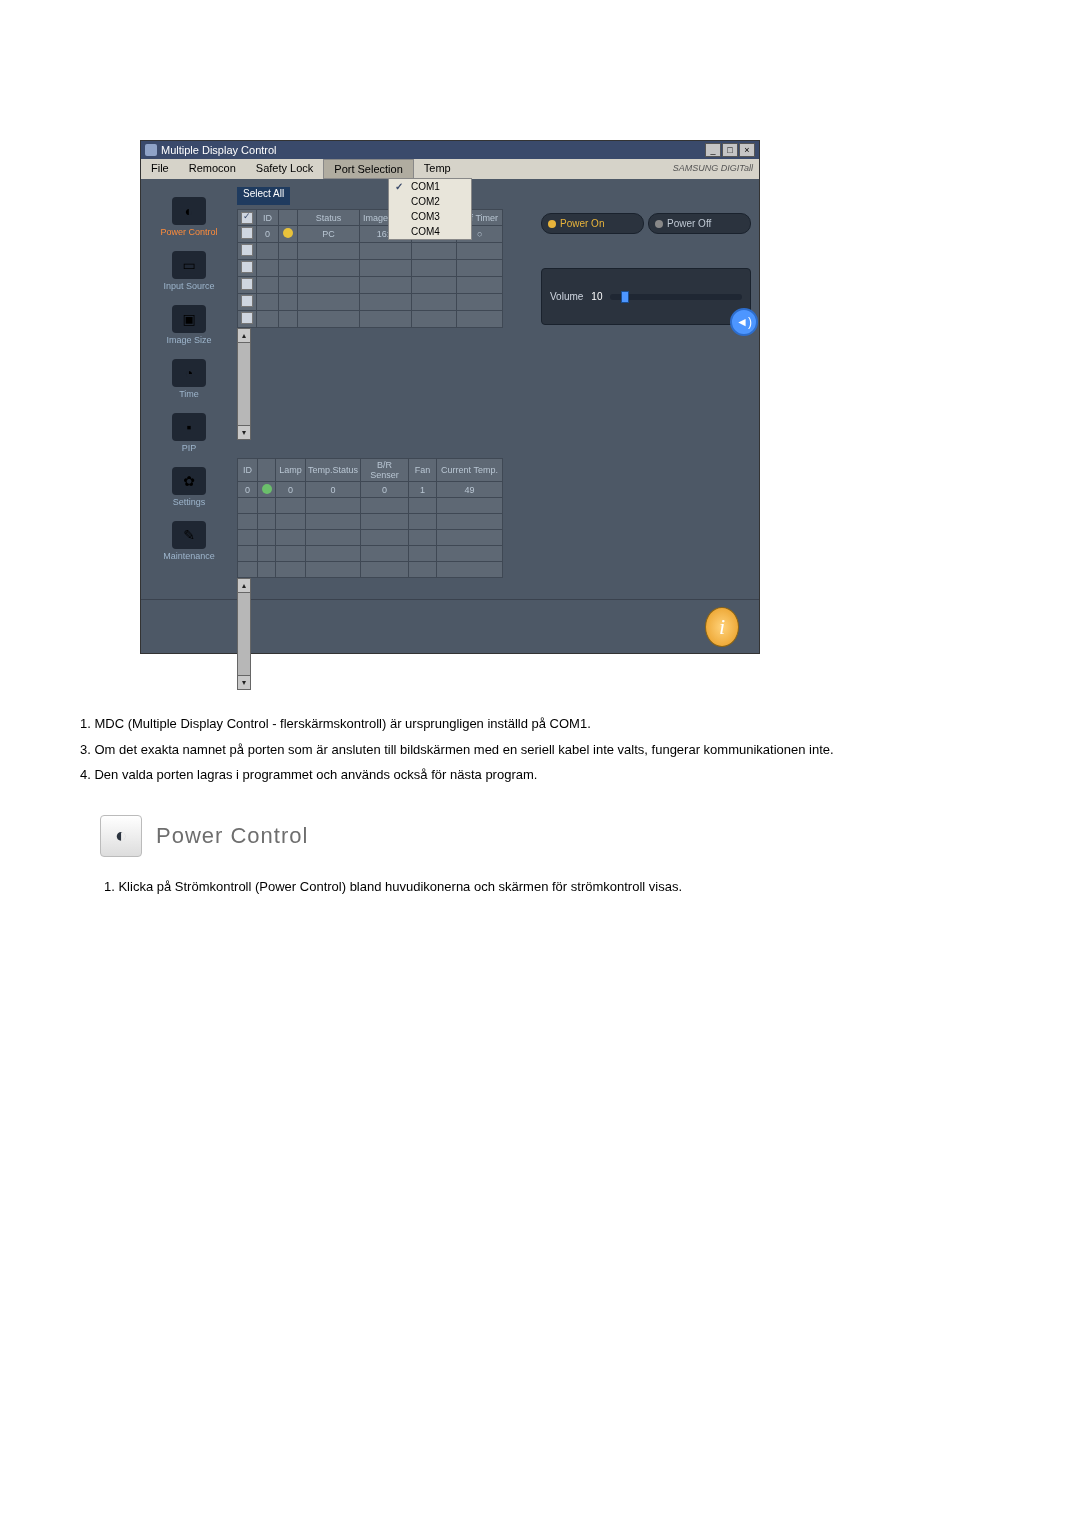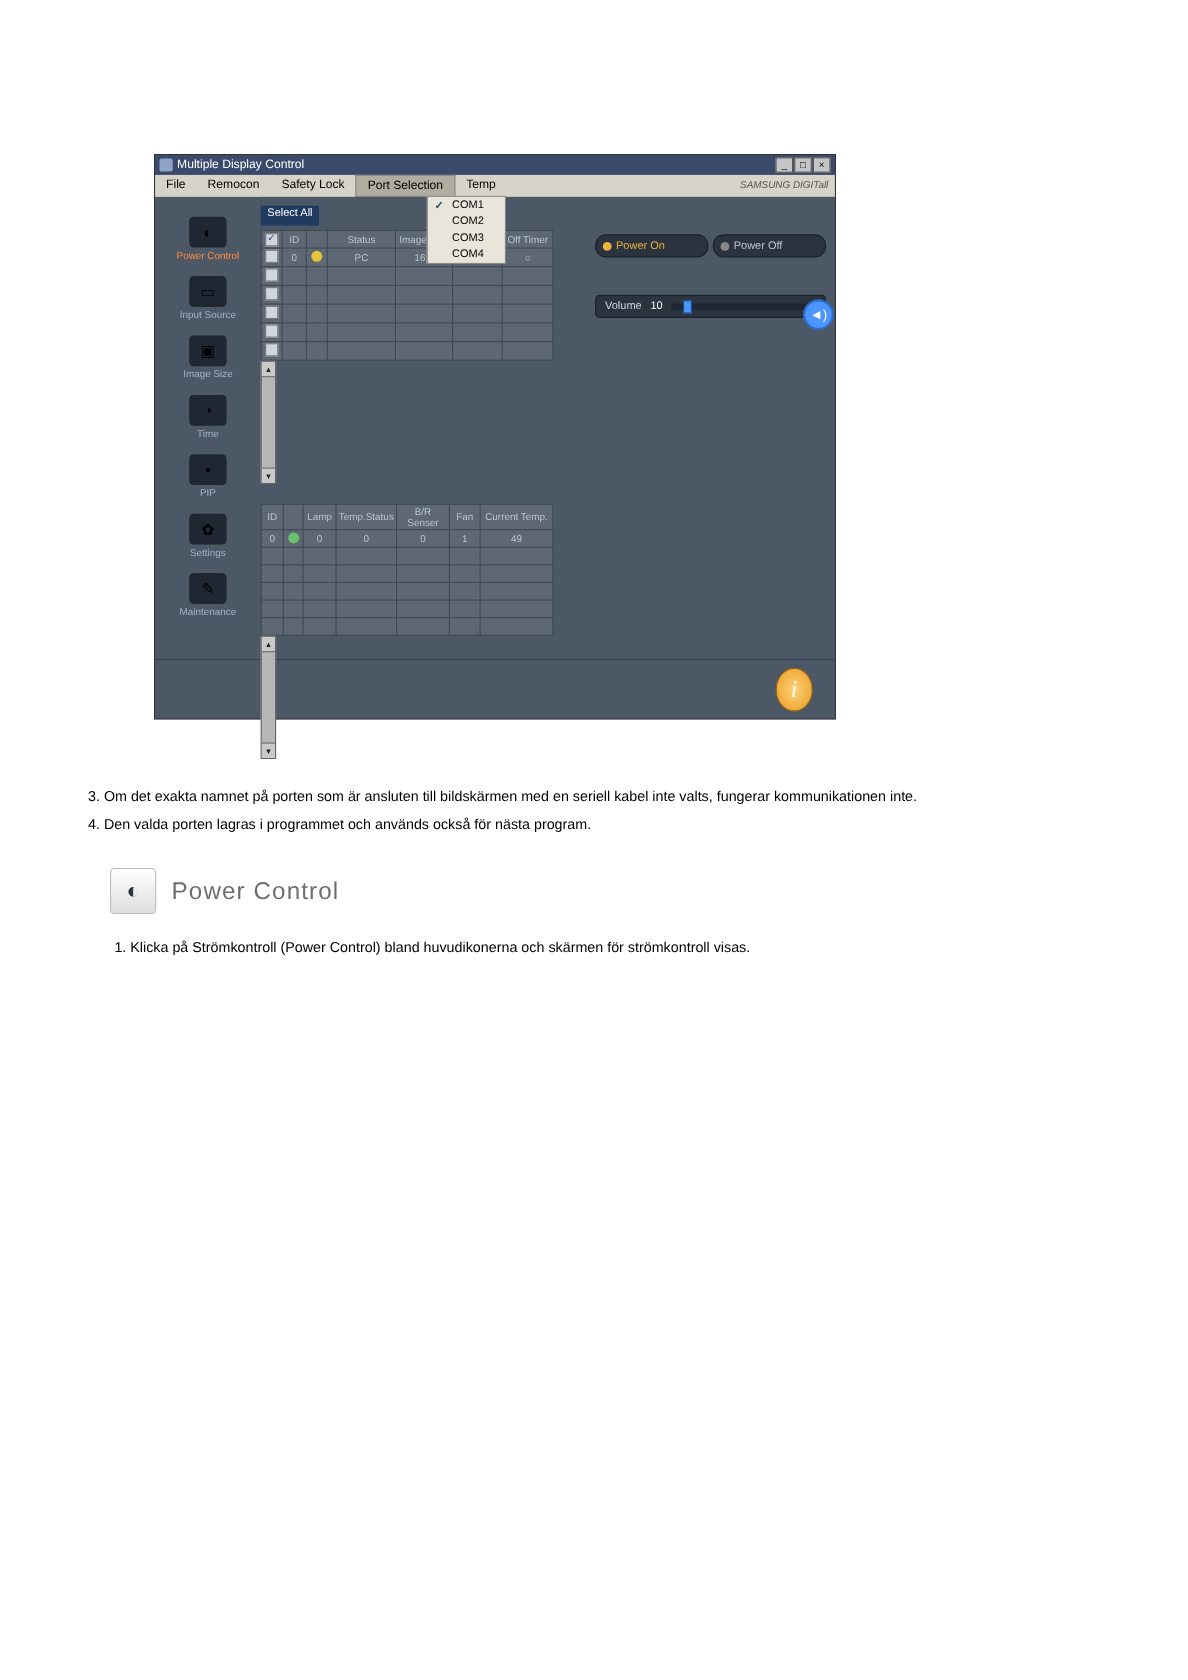--- a/index.html
+++ b/index.html
@@ -8,21 +8,21 @@
   .screenshot { margin: 140px 140px 60px 140px; width: 620px; }
   .window { border: 1px solid #333; background: #4d5866; width: 620px; }
   .titlebar { background: #3a4a6b; color: #fff; display: flex; align-items: center; font-size: 11px; padding: 2px 4px; height: 18px; }
   .titlebar-icon { width: 12px; height: 12px; background: #8fa3c7; margin-right: 4px; border-radius: 2px; }
   .titlebar-buttons { margin-left: auto; display: flex; gap: 1px; }
   .titlebar-btn { width: 16px; height: 14px; background: #c5c5c5; border: 1px solid #555; font-size: 9px; display: flex; align-items: center; justify-content: center; color:#000;}
   .menubar { background: #d6d3c9; display: flex; font-size: 11px; height: 20px; align-items: stretch; position: relative; }
   .menu-item { padding: 3px 10px; cursor: pointer; }
   .menu-item.active { background: #b0aca0; border: 1px solid #888; }
   .brand { margin-left: auto; font-size: 9px; color: #555; padding: 4px 6px; font-style: italic; }
-  .dropdown { position: absolute; top: 19px; left: 247px; background: #e8e5da; border: 1px solid #888; z-index: 10; width: 72px; }
+  .dropdown { position: absolute; top: 19px; left: 247px; background: #e8e5da; border: 1px solid #888; z-index: 10; width: 84px; }
   .dropdown-item { padding: 2px 6px 2px 22px; font-size: 10px; position: relative; }
   .dropdown-item.checked::before { content: "✓"; position: absolute; left: 6px; color: #3a4a6b; font-weight: bold; }
   .body-area { display: flex; background: #4d5866; height: 420px; }
   .sidebar { width: 96px; background: #4d5866; padding-top: 18px; }
   .sidebar-item { text-align: center; margin-bottom: 14px; cursor: pointer; }
   .sidebar-icon { width: 34px; height: 28px; margin: 0 auto 2px auto; background: #1f2733; border-radius: 4px; display:flex; align-items:center; justify-content:center; font-size:14px; }
   .sidebar-label { font-size: 9px; color: #9db5cc; }
   .sidebar-item.active .sidebar-label { color: #ff8c3b; }
   .main { flex: 1; background: #4d5866; padding: 8px 6px 8px 0; position: relative; }
   .toprow { display: flex; gap: 14px; margin-bottom: 8px; align-items: flex-start; }
@@ -42,21 +42,21 @@
   .scroll{width:14px;background:#b7b7b7;border:1px solid #666;position:relative;}
   .scroll .up,.scroll .down{height:14px;background:#c9c9c9;border-bottom:1px solid #666;font-size:8px;display:flex;align-items:center;justify-content:center;color:#222;}
   .scroll .down{border-top:1px solid #666;border-bottom:none;position:absolute;bottom:0;width:100%;}
   .table-wrap{display:flex;flex-direction:column;}
   .right-panel { width: 210px; margin-left: 10px; }
   .power-buttons { display: flex; gap: 4px; padding: 4px 0; }
   .pbtn { flex:1; background: #2b333e; border: 1px solid #1a222d; border-radius: 10px; padding: 4px 6px; color: #e8b43b; font-size: 10px; display:flex; align-items:center; gap:4px; cursor:pointer;}
   .pbtn .dot{width:8px;height:8px;border-radius:50%;background:#e8b43b;}
   .pbtn.off .dot{background:#888;}
   .pbtn.off{color:#bfc8d3;}
-  .volume-box{ background:#2b333e; border:1px solid #1a222d; border-radius:4px; padding:4px 8px; margin-top:30px; color:#cfd6e0; font-size:10px; position:relative;}
+  .volume-box{ background:#2b333e; border:1px solid #1a222d; border-radius:4px; padding:22px 8px; margin-top:30px; color:#cfd6e0; font-size:10px; position:relative;}
   .vol-row{display:flex;align-items:center;gap:8px;}
   .vol-slider{flex:1;height:6px;background:#1f2733;border-radius:3px;position:relative;}
   .vol-handle{position:absolute;left:8%;top:-3px;width:8px;height:12px;background:#4d96ff;border:1px solid #1a4d8f;}
   .speaker{width:28px;height:28px;border-radius:50%;background:#4d96ff;position:absolute;right:-8px;bottom:-12px;border:2px solid #2d6dcc;display:flex;align-items:center;justify-content:center;color:#fff;font-size:12px;}
   .bottombar{background:#4d5866;border-top:1px solid #3a424e;height:54px;display:flex;align-items:center;justify-content:flex-end;padding:0 20px;}
   .info-btn{width:34px;height:40px;border-radius:50%;background:radial-gradient(#ffd27a,#e89a1f);display:flex;align-items:center;justify-content:center;font-family:serif;font-style:italic;font-size:22px;color:#fff;cursor:pointer;border:1px solid #8f6512;}
   .doc-text{ margin: 40px 80px 30px 80px; font-size:13px; line-height:1.5; }
   .doc-text p{ margin-bottom:6px; }
   .section-head { display:flex; align-items:center; margin: 30px 80px 20px 100px; }
   .section-icon{ width:42px;height:42px;border:1px solid #bbb;background:linear-gradient(#fff,#ddd);display:flex;align-items:center;justify-content:center;border-radius:4px;margin-right:14px;font-size:20px;color:#2b333e;}
@@ -330,20 +330,21 @@
         </div>
       </div>
 
       <div class="bottombar">
         <div class="info-btn">i</div>
       </div>
     </div>
   </div>
 
   <div class="doc-text">
+    <p>1. MDC (Multiple Display Control - flerskärmskontroll) är ursprungligen inställd på COM1.</p>
     <p>3. Om det exakta namnet på porten som är ansluten till bildskärmen med en seriell kabel inte valts, fungerar kommunikationen inte.</p>
     <p>4. Den valda porten lagras i programmet och används också för nästa program.</p>
   </div>
 
   <div class="section-head">
     <div class="section-icon">◐</div>
     <div class="section-title">Power Control</div>
   </div>
 
   <div class="doc-text2">

